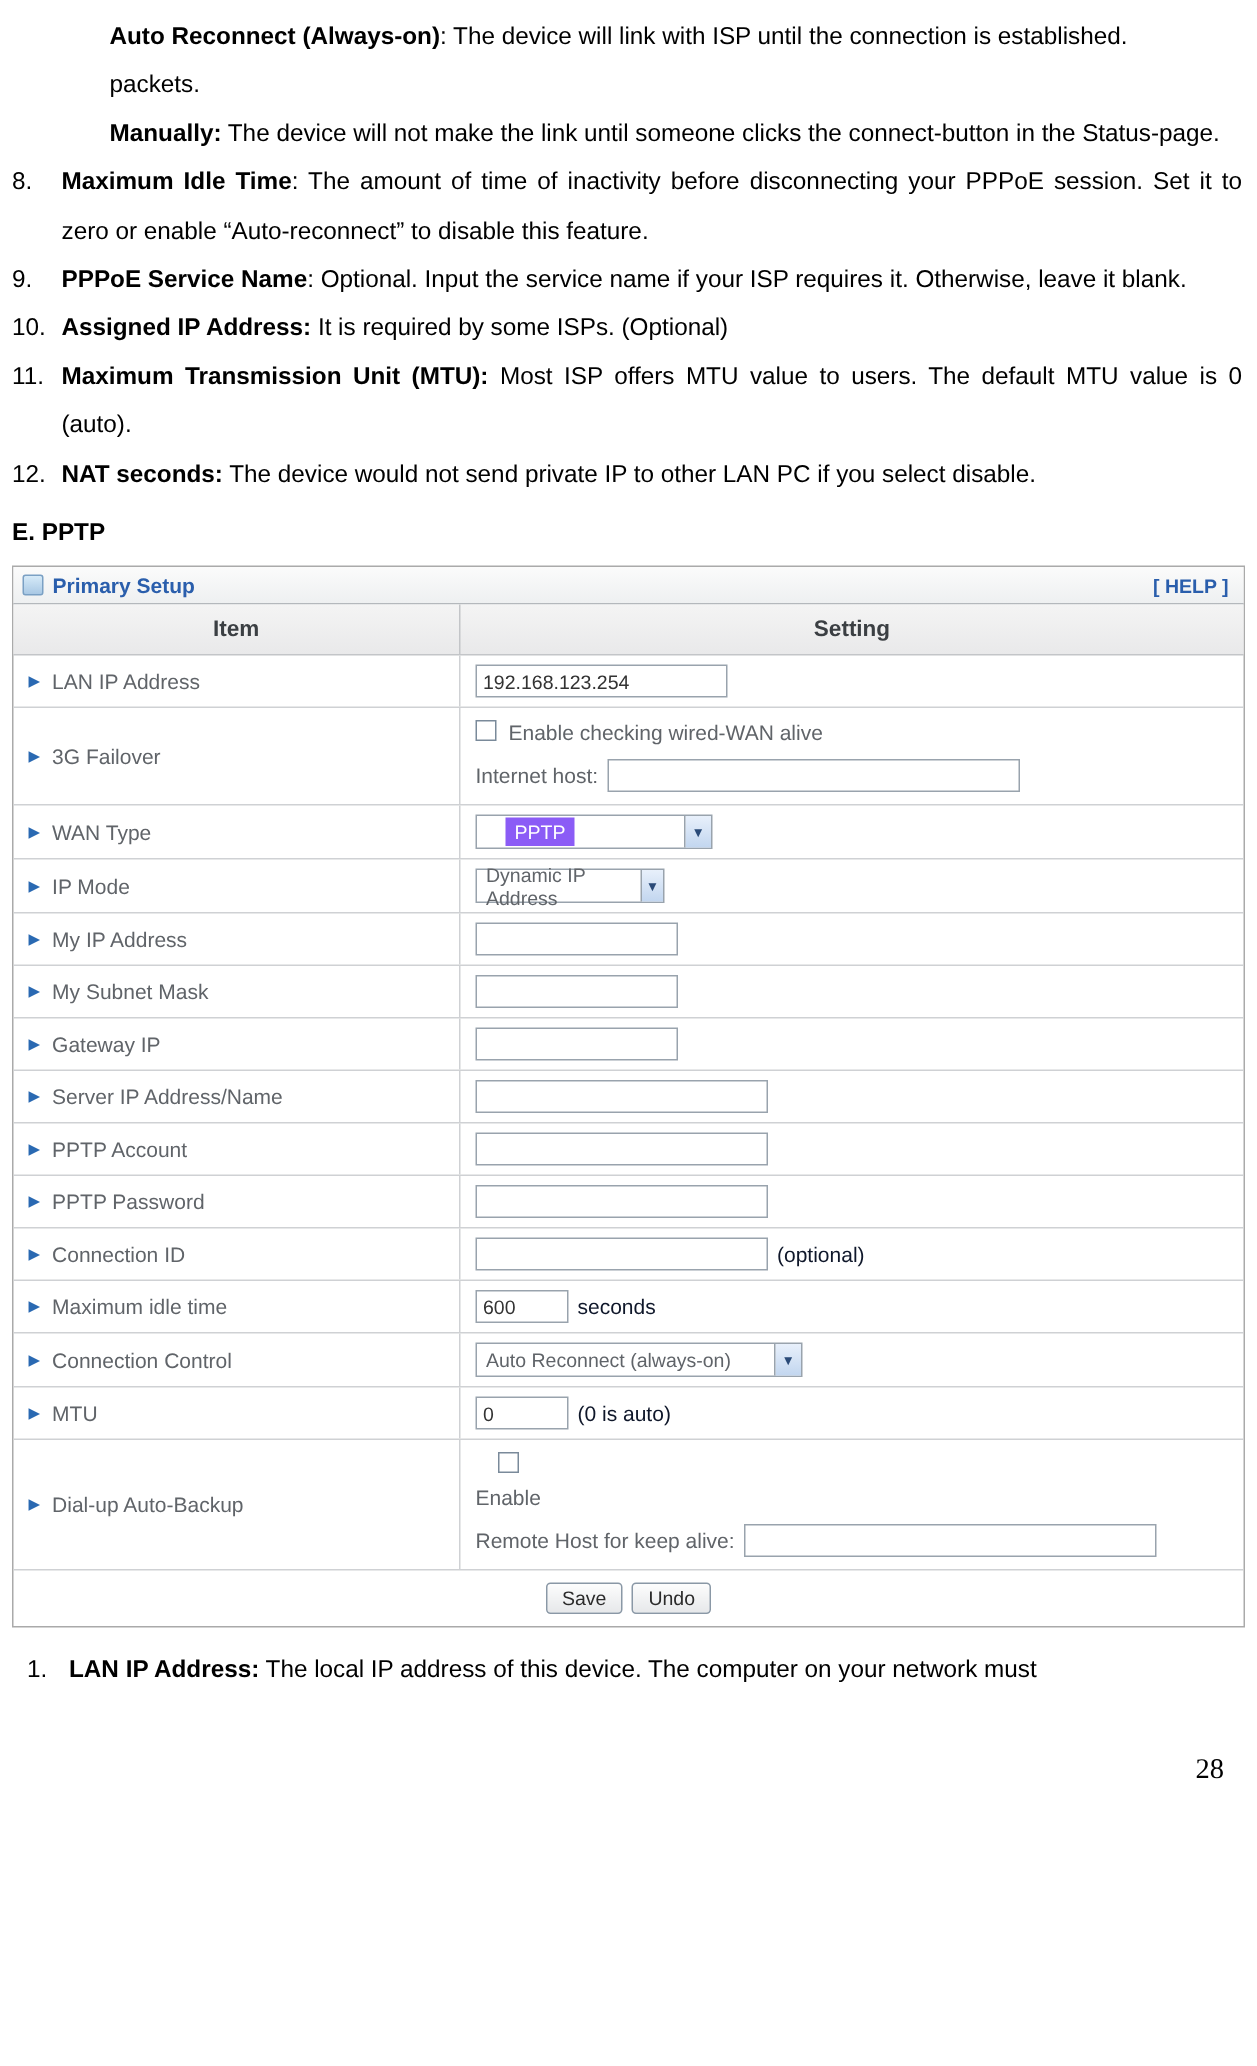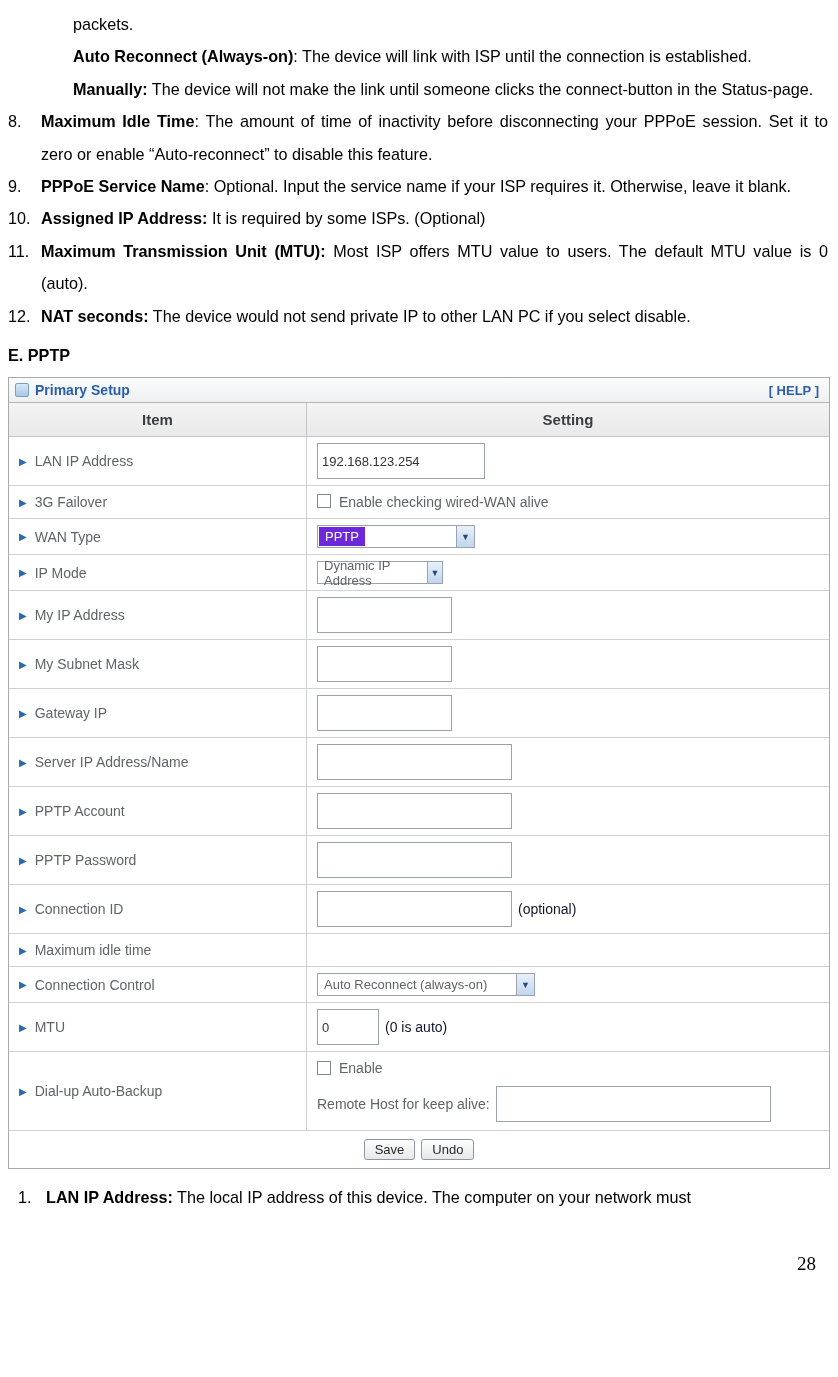--- a/index.html
+++ b/index.html
@@ -40,45 +40,45 @@
   }
   .th-row { display: flex; background: linear-gradient(#f4f4f4,#e9e9ea); border-bottom: 1px solid #c3c5c8; }
   .th-item, .th-setting { padding: 8px 0; font-weight: bold; color: #3b3f43; text-align: center; font-size: 15px; }
   .th-item { width: 298px; border-right: 1px solid #c3c5c8; }
   .th-setting { flex: 1; }
   .cell-row { display: flex; border-bottom: 1px solid #cfd1d4; }
   .cell-label { width: 298px; border-right: 1px solid #cfd1d4; display:flex; align-items:center; padding: 8px 4px 8px 10px; font-size:14px; color: #606469; }
   .arrow { color:#2a69b2; font-size:10px; margin-right:8px; }
   .cell-value { flex:1; padding: 6px 10px; display:flex; align-items:center; flex-wrap: wrap; gap:6px; font-size:14px; color:#606469;}
   .cell-value.tall { padding: 8px 10px; }
-  .txtin { border:1px solid #99a3ad; background:#fff; height:36px; padding:0 4px; font-size:13px; color:#333; }
+  .txtin { border:1px solid #99a3ad; background:#fff; height:22px; padding:0 4px; font-size:13px; color:#333; }
   .txtin.sm { width: 62px; }
   .txtin.med { width: 135px; }
   .txtin.lg { width: 168px; }
   .txtin.xl { width: 195px; }
   .txtin.xxl { width: 275px; }
   .selwrap { display:inline-flex; align-items:center; border:1px solid #99a3ad; height:23px; background:#fff; }
   .selwrap .sel-text { padding: 0 6px; font-size:13px;}
   .selwrap .sel-btn { width:18px; height:21px; background: linear-gradient(#e8f0fb,#c2d6ef); border-left:1px solid #99a3ad; display:flex; align-items:center; justify-content:center; font-size:9px; color:#2a4a78;}
-  .selwrap.sel-active .sel-text { background:#6d28d9; color:#fff; padding: 2px 6px; margin:1px; }
+  .selwrap.sel-active .sel-text { background:#8b5cf6; color:#fff; padding: 2px 6px; margin:19px; }
   .chk { width:14px; height:14px; border:1px solid #7a8a9a; background:#fff; display:inline-block; vertical-align:middle;}
   .hint { color:#0f172a; }
   .btn-row { display:flex; justify-content:center; gap:6px; padding: 8px 0; border-bottom: none;}
   .btn { border:1px solid #8a98a6; border-radius:3px; background: linear-gradient(#fdfdfd,#e6e8ea); padding: 2px 10px; font-size:13px; color:#2b2b2b; }
   .subline { display:flex; align-items:center; gap:6px; margin-top:4px; }
   .pgnum { text-align: right; padding: 40px 22px 0 0; font-size: 19px; font-family: 'Times New Roman', serif;}
 </style>
 </head>
 <body>
 
 <div class="doc">
-  <div class="indent1 p">packets.</div>
   <div class="indent1 p">
     <strong>Auto Reconnect (Always-on)</strong><span>: The device will link with ISP until the connection is established.</span>
   </div>
+  <div class="indent1 p">packets.</div>
   <div class="indent1 p">
     <strong>Manually:</strong><span> The device will not make the link until someone clicks the connect-button in the Status-page.</span>
   </div>
 
   <div class="list-row">
     <div class="list-num">8.</div>
     <div class="list-body"><strong>Maximum Idle Time</strong><span>: The amount of time of inactivity before disconnecting your PPPoE session. Set it to zero or enable “Auto-reconnect” to disable this feature.</span></div>
   </div>
   <div class="list-row">
     <div class="list-num">9.</div>
@@ -126,20 +126,24 @@
     <div class="cell-row">
       <div class="cell-label">
           <span class="arrow">▶</span>
           <span>3G Failover</span>
         </div>
       <div class="cell-value tall" style="flex-direction:column; align-items:flex-start;">
         <div style="display:flex;align-items:flex-start;gap:8px;">
           <span class="chk"></span>
           <span>Enable checking wired-WAN alive</span>
         </div>
+        <div class="subline">
+          <span>Internet host:</span>
+          <input class="txtin xxl" style="">
+        </div>
       </div>
     </div>
 
     <div class="cell-row">
       <div class="cell-label">
           <span class="arrow">▶</span>
           <span>WAN Type</span>
         </div>
       <div class="cell-value">
         <div class="selwrap sel-active" style="width:158px;">
@@ -226,20 +230,24 @@
       <div class="cell-value">
         <input class="txtin xl" style="">
         <span class="hint">(optional)</span>
       </div>
     </div>
     <div class="cell-row">
       <div class="cell-label">
           <span class="arrow">▶</span>
           <span>Maximum idle time</span>
         </div>
+      <div class="cell-value">
+        <input class="txtin sm" value="600" style="">
+        <span class="hint">seconds</span>
+      </div>
     </div>
     <div class="cell-row">
       <div class="cell-label">
           <span class="arrow">▶</span>
           <span>Connection Control</span>
         </div>
       <div class="cell-value">
         <div class="selwrap" style="width:218px;">
           <span class="sel-text">Auto Reconnect (always-on)</span>
           <span style="flex:1"></span>
@@ -256,21 +264,21 @@
         <input class="txtin sm" value="0" style="">
         <span class="hint">(0 is auto)</span>
       </div>
     </div>
     <div class="cell-row">
       <div class="cell-label">
           <span class="arrow">▶</span>
           <span>Dial-up Auto-Backup</span>
         </div>
       <div class="cell-value tall" style="flex-direction:column; align-items:flex-start;">
-        <div style="display:flex;align-items:center;gap:8px;">
+        <div style="display:flex;align-items:center;gap:8px;flex-direction:column;">
           <span class="chk"></span>
           <span>Enable</span>
         </div>
         <div class="subline">
           <span>Remote Host for keep alive:</span>
           <input class="txtin xxl" style="">
         </div>
       </div>
     </div>
 

